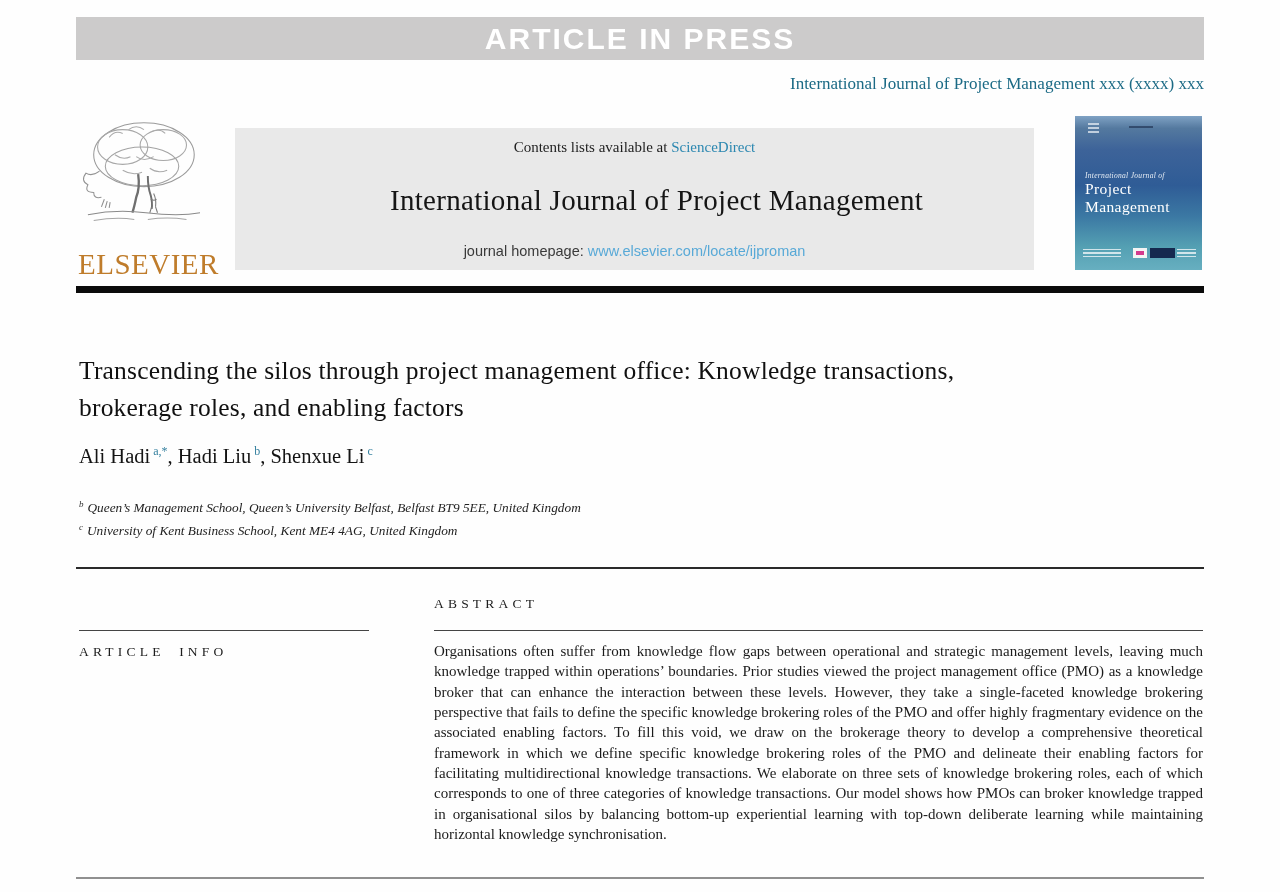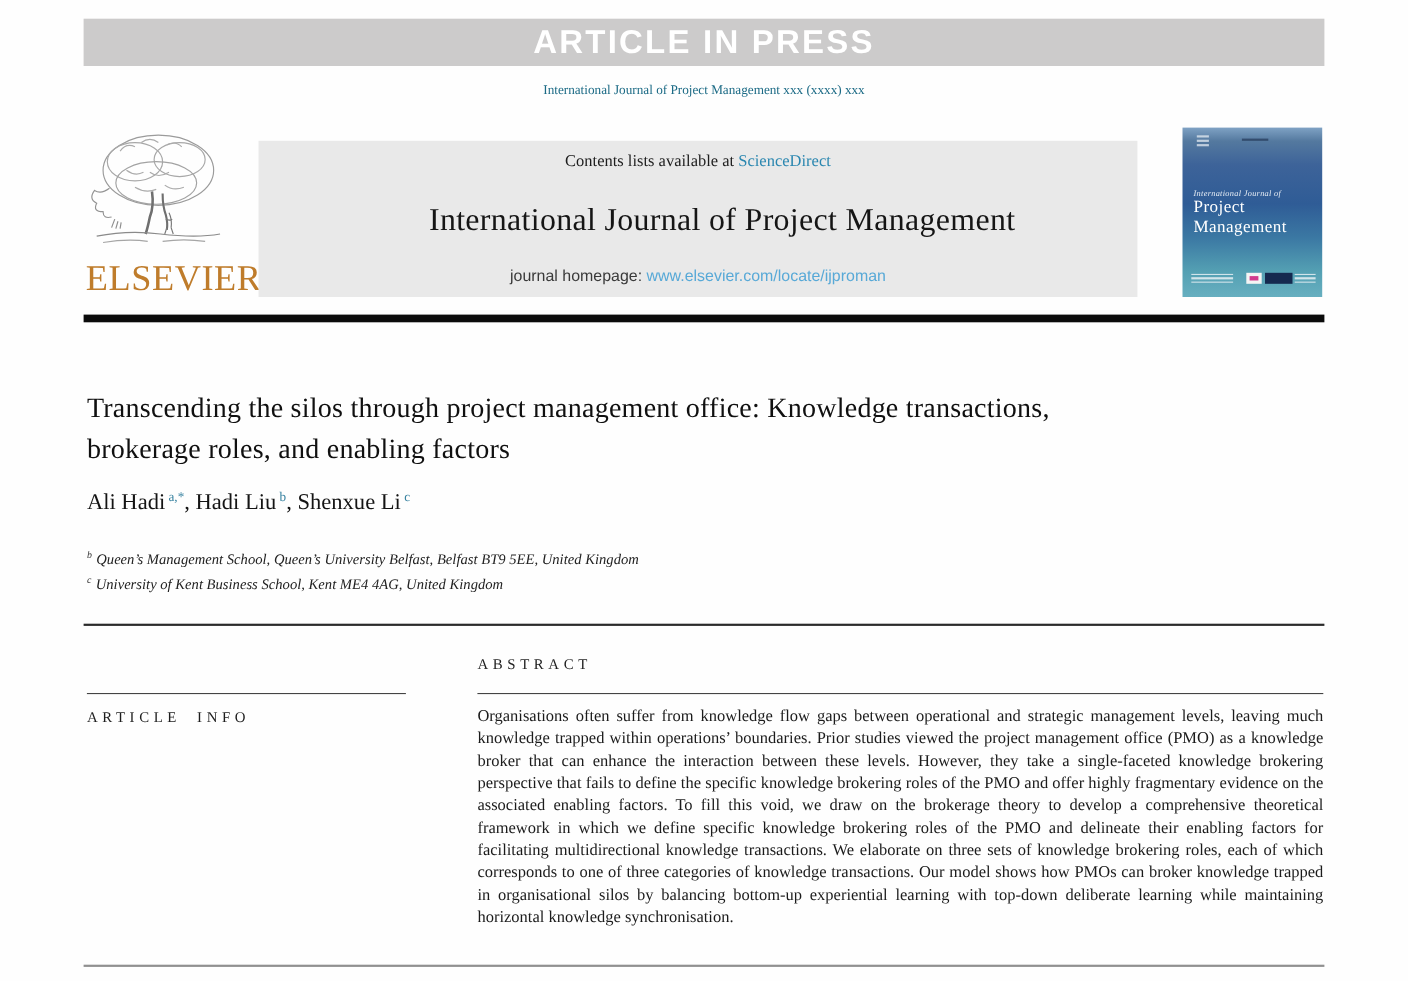--- a/index.html
+++ b/index.html
@@ -14,29 +14,29 @@
     position:absolute; left:76px; top:17px; width:1128px; height:43px;
     background:var(--banner-bg,#cccbcb); text-align:center;
   }
   .banner-text {
     font-family:"Liberation Sans", sans-serif; font-weight:bold;
     font-size:30px; line-height:43px; color:#ffffff; letter-spacing:2px;
   }
 
   
   .citation {
-    position:absolute; left:76px; top:74px; width:1128px; text-align:center;
-    font-size:12px; color:var(--citation-teal,#1b6a85);
+    position:absolute; left:76px; top:74px; width:1128px; text-align:right;
+    font-size:17px; color:var(--citation-teal,#1b6a85);
   }
 
   
   .logo-block { position:absolute; left:78px; top:118px; width:130px; height:155px; text-align:center; }
   .logo-tree { display:block; margin:0 auto; }
   .elsevier-wordmark {
-    display:block; margin-top:2px; font-size:33px; letter-spacing:0.5px;
+    display:block; margin-top:14px; font-size:29px; letter-spacing:0.5px;
     color:var(--elsevier-orange,#bf7c2b); font-family:"Liberation Serif", serif;
   }
 
   .header-box {
     position:absolute; left:235px; top:128px; width:799px; height:142px;
     background:#e9e9e9;
   }
   .contents-line {
     position:absolute; top:11px; width:100%; text-align:center;
     font-size:15px; color:#1e1e1e;

